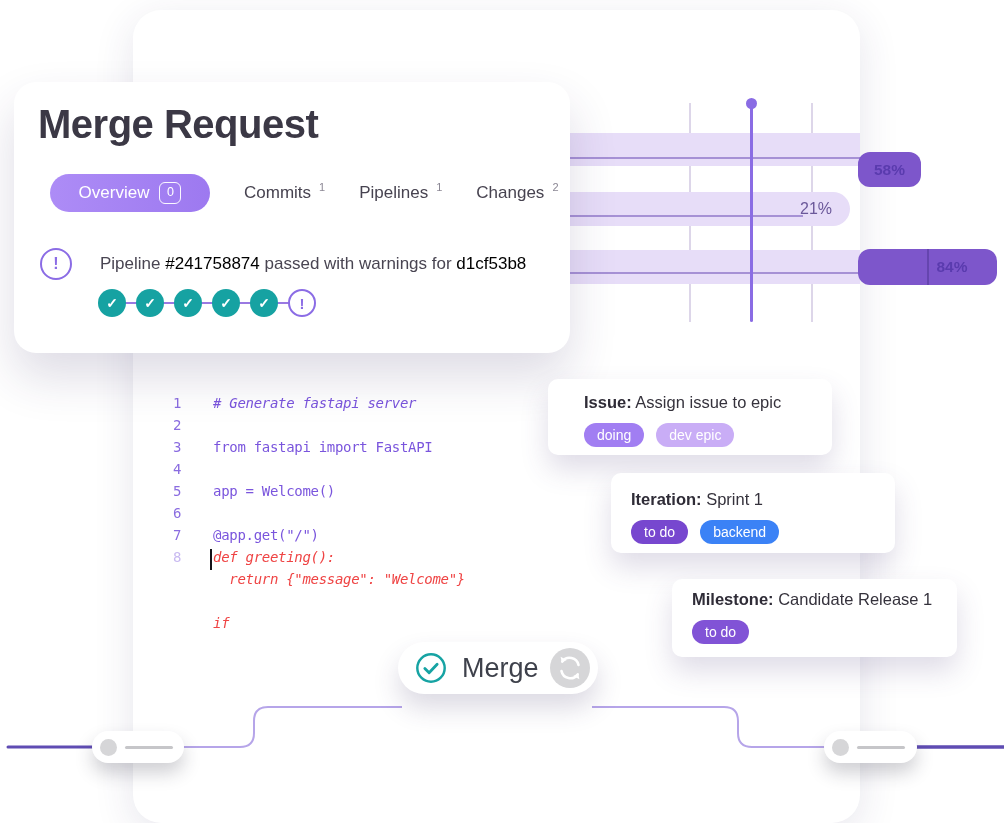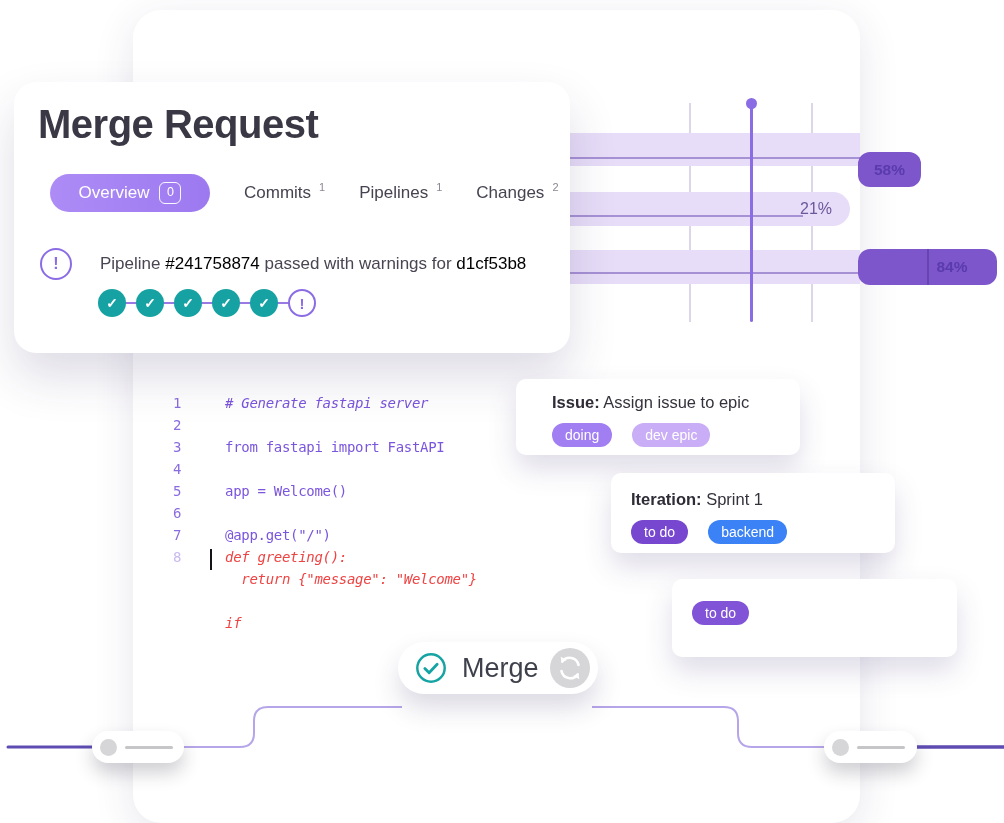--- a/index.html
+++ b/index.html
@@ -31,21 +31,21 @@
   .d3 .seg-divider{position:absolute;left:69px;top:0;width:2px;height:100%;background:#5f41a8;opacity:.8;}
   .d3 .seg-label{width:90px;text-align:center;}
   .pct-free{position:absolute;left:800px;top:192px;width:48px;height:34px;display:flex;align-items:center;
     color:#6b589a;font-size:16px;font-weight:500;}
 
   
   .code{position:absolute;left:147px;top:392px;width:440px;z-index:2;
     font-family:"DejaVu Sans Mono",monospace;font-size:14px;letter-spacing:-.3px;}
   .code-row{display:flex;height:22px;line-height:22px;}
   .ln{width:14px;margin-left:26px;color:#8a6ce0;flex:none;}
-  .ct{margin-left:38px;color:#7a55dd;white-space:pre;}
+  .ct{margin-left:26px;color:#7a55dd;white-space:pre;}
   .k-comment .ct{font-style:italic;}
   .k-ghost .ct{color:#ef4444;font-style:italic;}
   .k-ghost .ln{color:#c9baf1;}
   .caret{position:absolute;left:63px;top:157px;width:2px;height:21px;background:#15131a;}
 
   
   .wires{position:absolute;inset:0;z-index:3;pointer-events:none;}
 
   
   .mr-card{position:absolute;left:14px;top:82px;width:556px;height:271px;background:#fff;
@@ -66,26 +66,26 @@
   .status-text .link{color:#000000;cursor:pointer;}
   .stages{position:absolute;left:84px;top:206px;width:218px;height:30px;display:flex;gap:10px;align-items:center;}
   .stages .rail{position:absolute;left:14px;right:12px;top:14px;height:2px;background:#9a79e2;}
   .stage-node{width:28px;height:28px;border-radius:50%;background:#16a2a2;color:#fff;z-index:1;
     display:flex;align-items:center;justify-content:center;font-size:14px;font-weight:800;cursor:pointer;flex:none;}
   .stage-node.warn{background:#fff;border:2px solid #8b6ce5;color:#8b6ce5;width:24px;height:24px;font-size:15px;}
 
   
   .wi-card{position:absolute;background:#fff;border-radius:10px;z-index:5;
     box-shadow:0 14px 28px rgba(80,60,120,.18);padding:14px 20px;box-sizing:border-box;}
-  .wi-issue{left:516px;top:379px;width:284px;height:76px;padding-left:36px;}
+  .wi-issue{left:548px;top:379px;width:284px;height:76px;padding-left:36px;}
   .wi-iteration{left:611px;top:473px;width:284px;height:80px;padding-top:17px;}
   .wi-milestone{left:672px;top:579px;width:285px;height:78px;padding-top:11px;}
   .wi-title{font-size:16.5px;color:#35323c;white-space:nowrap;}
   .wi-title b{font-weight:700;color:#2f2c37;}
-  .tag-row{display:flex;gap:20px;margin-top:11px;}
+  .tag-row{display:flex;gap:12px;margin-top:11px;}
   .tag{height:24px;border-radius:12px;padding:0 13px;color:#fff;font-size:14px;
     display:flex;align-items:center;cursor:pointer;}
   .t-doing{background:#a17ef2;} .t-devplan{background:#c9adf6;}
   .t-todo{background:#7747cf;} .t-backend{background:#3b82f6;} .t-todo2{background:#8153d6;}
 
   
   .merge-btn{position:absolute;left:398px;top:642px;width:200px;height:52px;border-radius:26px;background:#fff;
     box-shadow:0 14px 26px rgba(60,50,100,.18);z-index:6;display:flex;align-items:center;padding:0 8px;
     box-sizing:border-box;cursor:pointer;}
   .merge-check{margin-left:8px;flex:none;}
@@ -237,20 +237,21 @@
 
   <div class="wi-card wi-iteration">
     <div class="wi-title"><b>Iteration:</b><span> Sprint 1</span></div>
     <div class="tag-row">
       <span class="tag t-todo">to do</span>
       <span class="tag t-backend">backend</span>
     </div>
   </div>
 
   <div class="wi-card wi-milestone">
+    <div class="wi-title"><b>Milestone:</b><span> Candidate Release 1</span></div>
     <div class="tag-row">
       <span class="tag t-todo2">to do</span>
     </div>
   </div>
 
   <div class="merge-btn">
     <svg class="merge-check" width="34" height="34" viewBox="0 0 36 36" fill="none">
       <circle cx="18" cy="18" r="14.5" stroke="#16a3a3" stroke-width="2.6"></circle>
       <path d="M11.5 18.5 l4.5 4.5 8.5 -9" stroke="#16a3a3" stroke-width="3" stroke-linecap="round" stroke-linejoin="round"></path>
     </svg>

